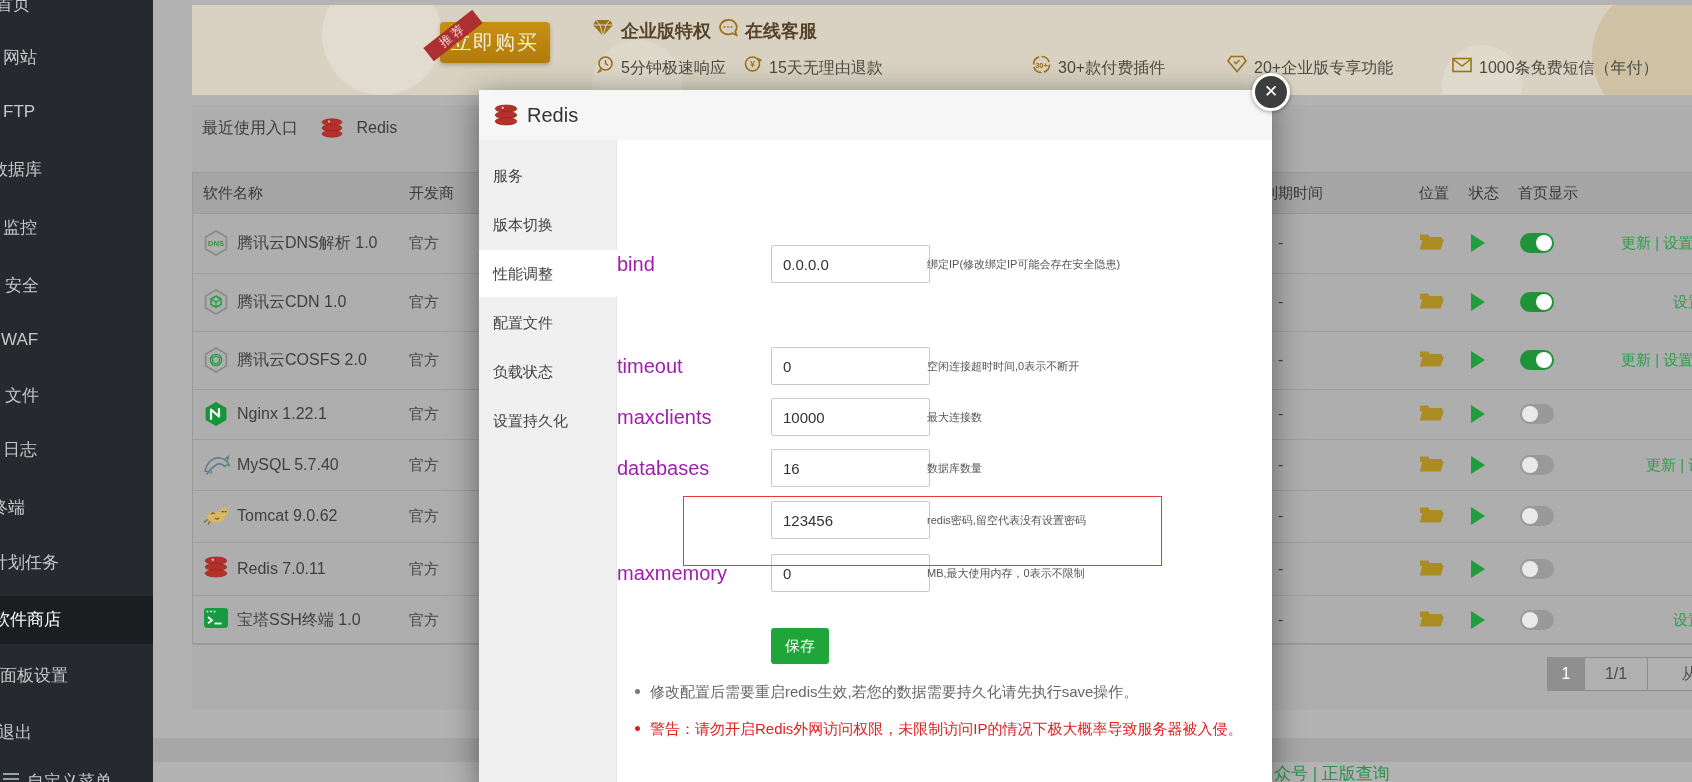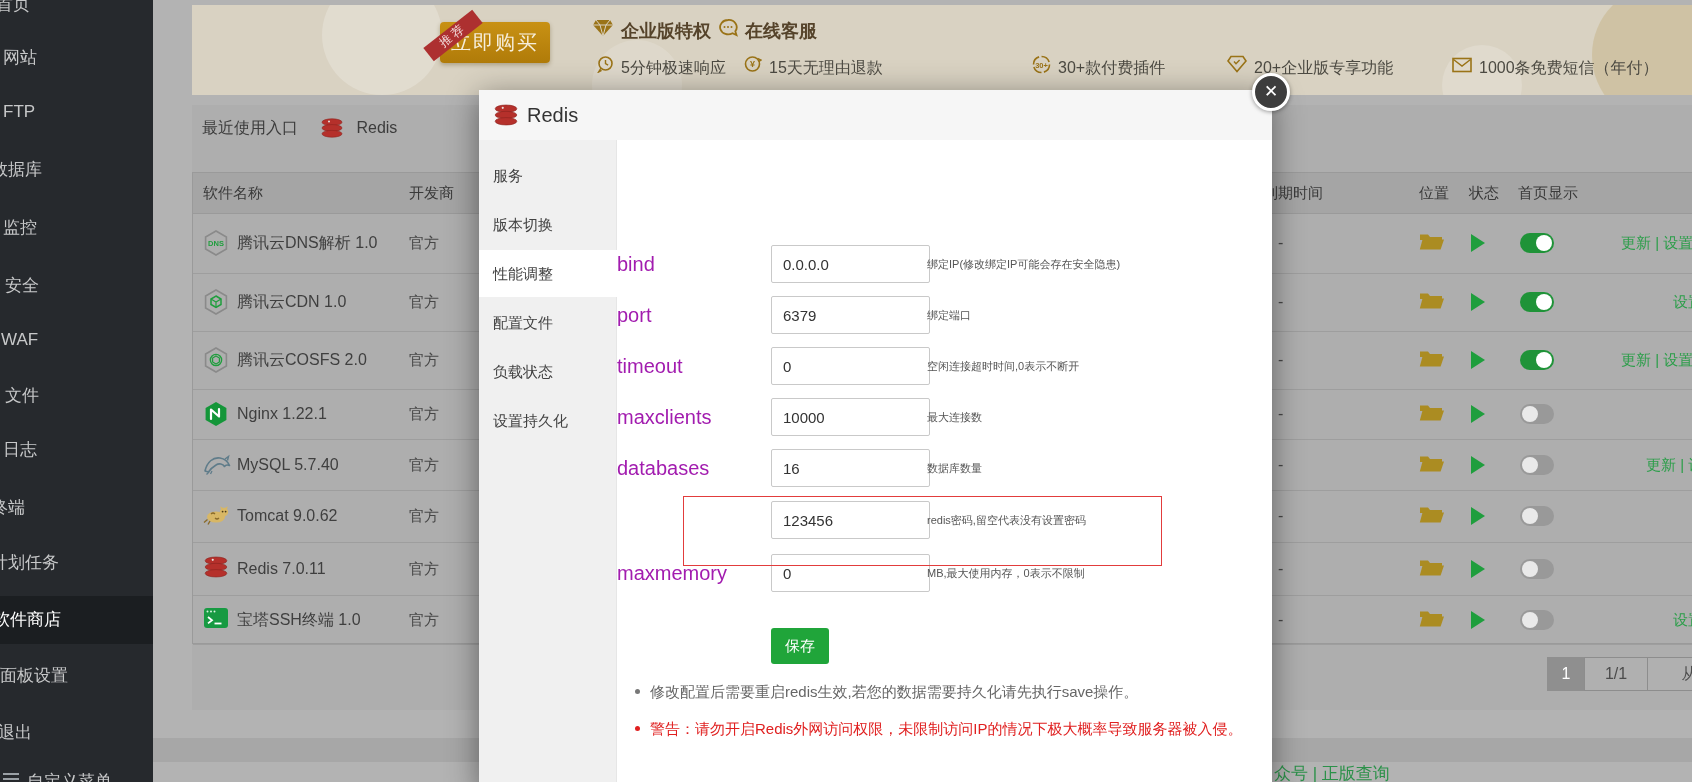--- a/index.html
+++ b/index.html
@@ -392,25 +392,20 @@
   </div>
 
   <div class="m-body">
     <div class="hl-box"></div>
 
     <div class="f-row" style="top:105px;">
       <span class="f-label">bind</span>
       <input class="f-input" value="0.0.0.0" style="">
       <span class="f-desc">绑定IP(修改绑定IP可能会存在安全隐患)</span>
     </div>
-    <div class="f-row" style="top:156px;">
-      <span class="f-label">port</span>
-      <input class="f-input" value="6379" style="">
-      <span class="f-desc">绑定端口</span>
-    </div>
     <div class="f-row" style="top:207px;">
       <span class="f-label">timeout</span>
       <input class="f-input" value="0" style="">
       <span class="f-desc">空闲连接超时时间,0表示不断开</span>
     </div>
     <div class="f-row" style="top:258px;">
       <span class="f-label">maxclients</span>
       <input class="f-input" value="10000" style="">
       <span class="f-desc">最大连接数</span>
     </div>

